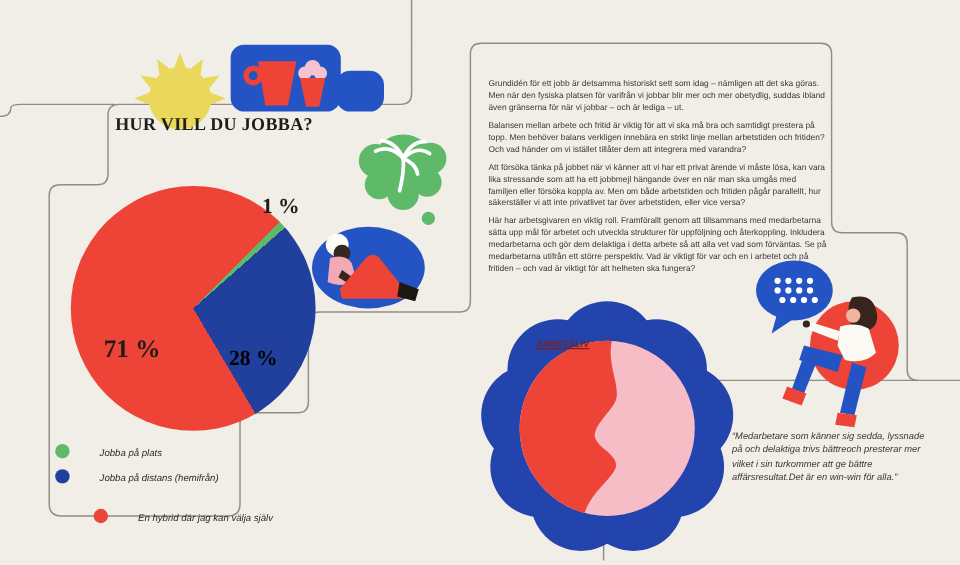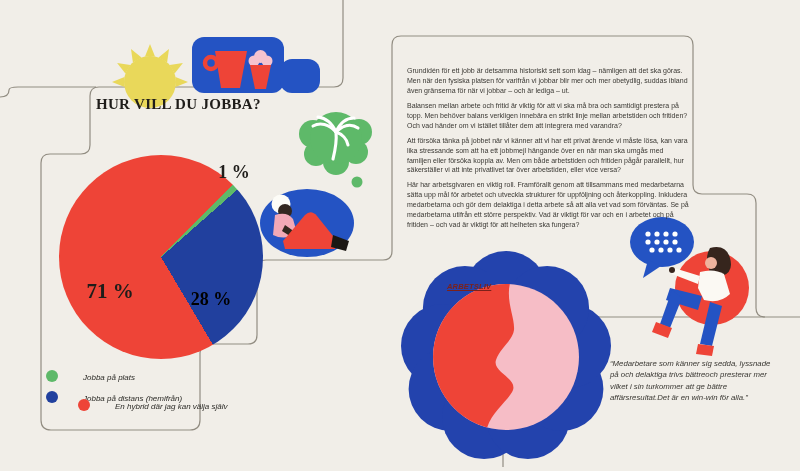--- a/index.html
+++ b/index.html
@@ -23,21 +23,21 @@
     left:59px;top:155px;width:204px;height:204px;border-radius:50%;
     background:conic-gradient(from 45deg,#5eb969 0deg 3.6deg,#21409e 3.6deg 104.4deg,#ee4437 104.4deg 360deg);
   }
   .pie-label{font-family:"Liberation Serif", serif;font-weight:bold;color:#1f1d1a;transform:translate(-50%,-50%);white-space:nowrap;}
   .pl-71{left:110px;top:263px;font-size:21px;margin-top:28px;}
   .pl-28{left:211px;top:299px;font-size:18px;color:#000000;}
   .pl-1{left:234px;top:172px;font-size:18px;}
   .legend-row{display:flex;align-items:flex-end;gap:25px;height:13px;}
   .lr-0{left:46px;top:369px;}
   .lr-1{left:46px;top:390px;}
-  .lr-2{left:46px;top:398px;padding-left:32px;}
+  .lr-2{left:46px;top:423px;padding-left:32px;}
   .dot{width:12px;height:12px;border-radius:50%;flex:0 0 auto;}
   .dot-green{background:#5eb969;}
   .dot-blue{background:#21409e;}
   .dot-red{background:#ee4437;}
   .legend-label,.italic-note{font-style:italic;font-size:8px;color:#2b2a26;white-space:nowrap;}
   .note{left:266px;top:269px;width:182px;font-size:8px;font-style:italic;line-height:1.45;color:#2b2a26;}
   .flower-text{font-style:italic;color:#7c211a;line-height:1.5;text-decoration:underline;}
   .ft-arbetsliv{left:447px;top:281px;width:84px;font-size:7.5px;}
   .ft-privatliv{left:496px;top:336px;width:98px;font-size:7.5px;}
   .flower-title{font-weight:bold;margin-bottom:2px;letter-spacing:.2px;}

